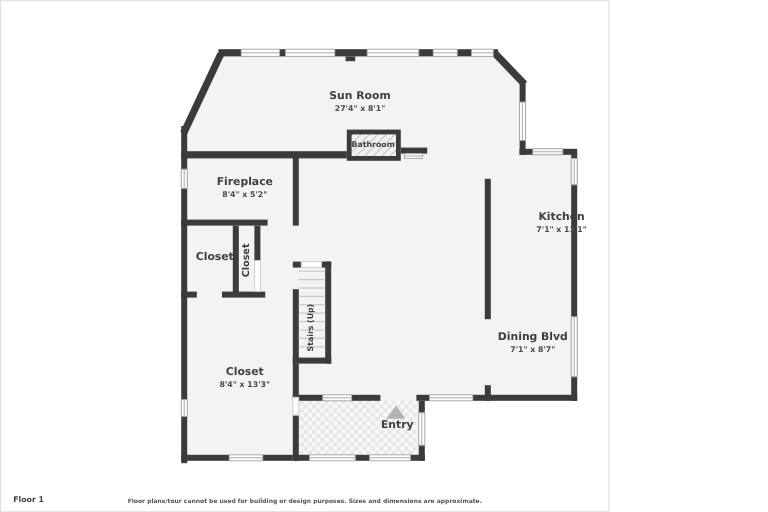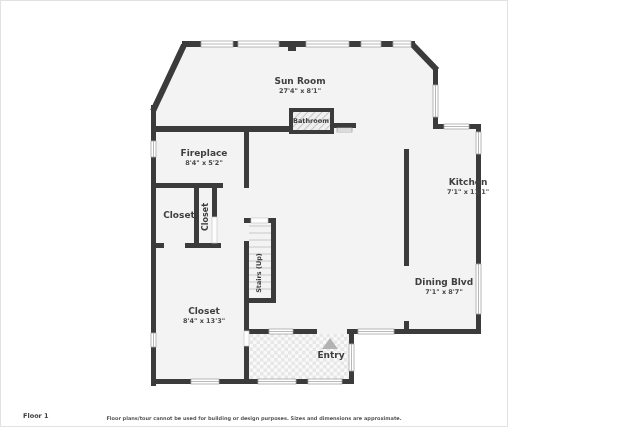--- a/index.html
+++ b/index.html
@@ -32,21 +32,21 @@
   .room-label.vert { transform: translate(-50%, -50%) rotate(-90deg); }
   .rname { font-size: 9px; font-weight: 700; }
   .rname.small { font-size: 6.5px; }
   .rdims { font-size: 6.5px; font-weight: 600; color: #4a4a4a; }
   .footer-address {
     position: absolute; left: 10px; top: 398px;
     font-size: 6.5px; font-weight: 700; color: #3f3f3f; z-index: 5;
   }
   .footer-floor {
     position: absolute; left: 10px; top: 411px;
-    font-size: 6.5px; font-weight: 700; color: #3f3f3f; z-index: 5; margin-left: 12px;
+    font-size: 6.5px; font-weight: 700; color: #3f3f3f; z-index: 5;
   }
   .footer-disclaimer {
     position: absolute; left: 50%; top: 414px; transform: translateX(-50%);
     font-size: 5px; font-weight: 600; color: #555; z-index: 5; white-space: nowrap;
   }
   .wall { fill: var(--wall); }
   .chamfer { stroke: var(--wall); stroke-width: 6; }
   .win { fill: #ffffff; stroke: #a6a6a6; stroke-width: 0.8; }
   .winline { stroke: #a6a6a6; stroke-width: 0.8; fill: none; }
   .door { fill: #fdfdfd; stroke: #c9c9c9; stroke-width: 0.7; }

